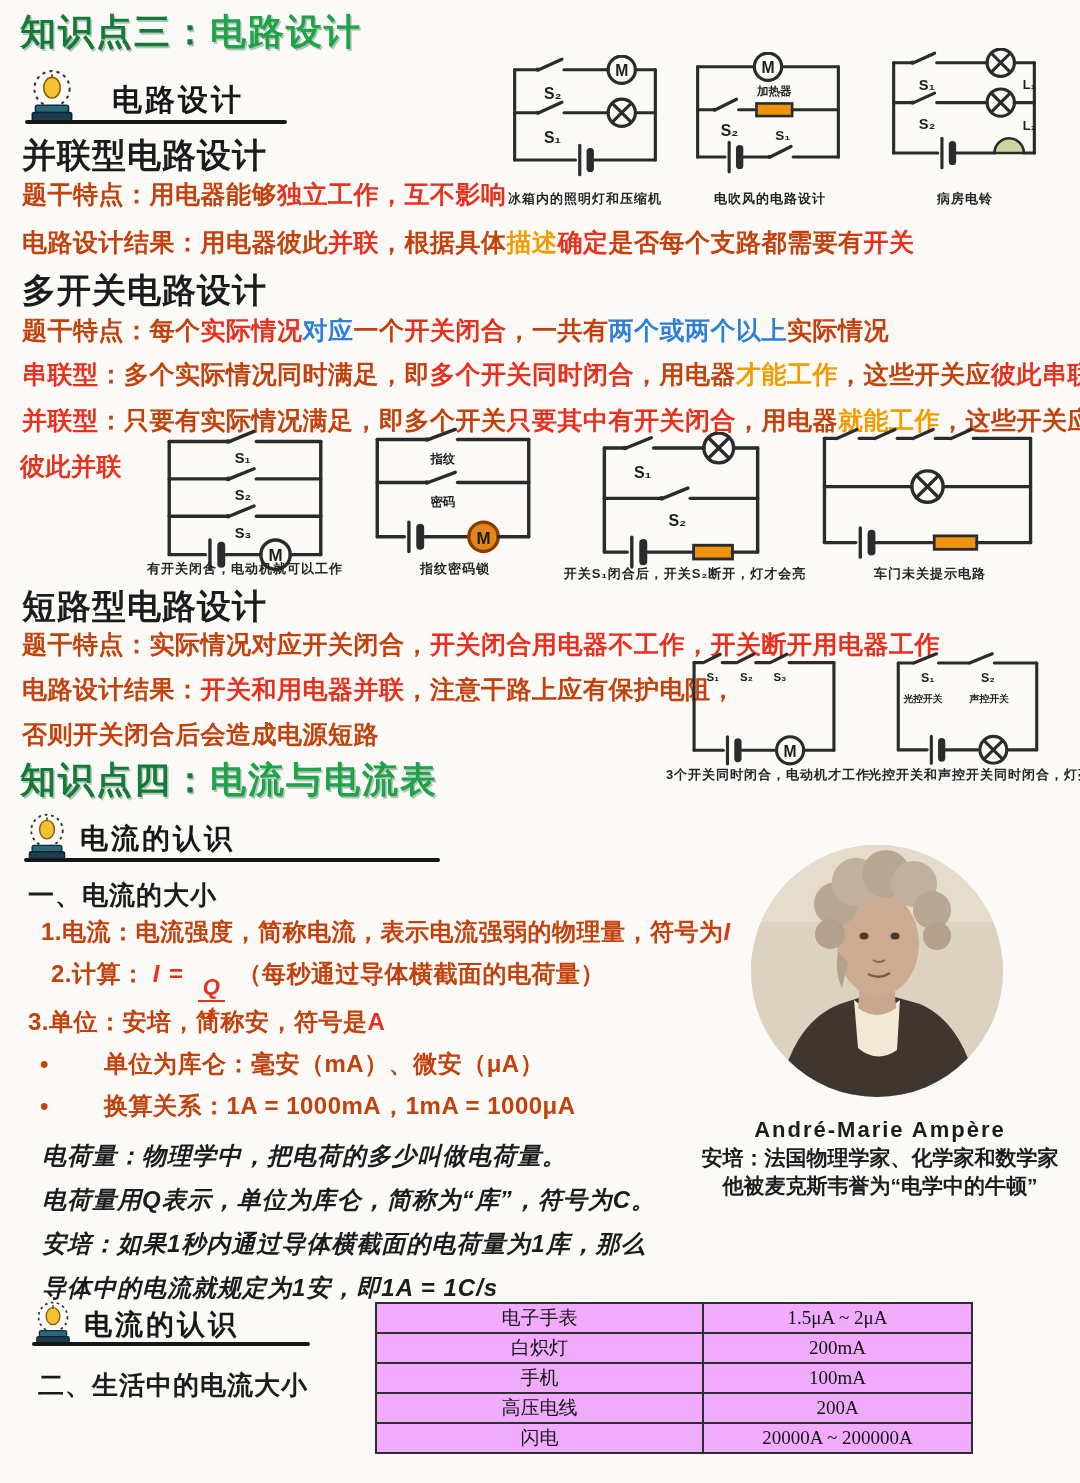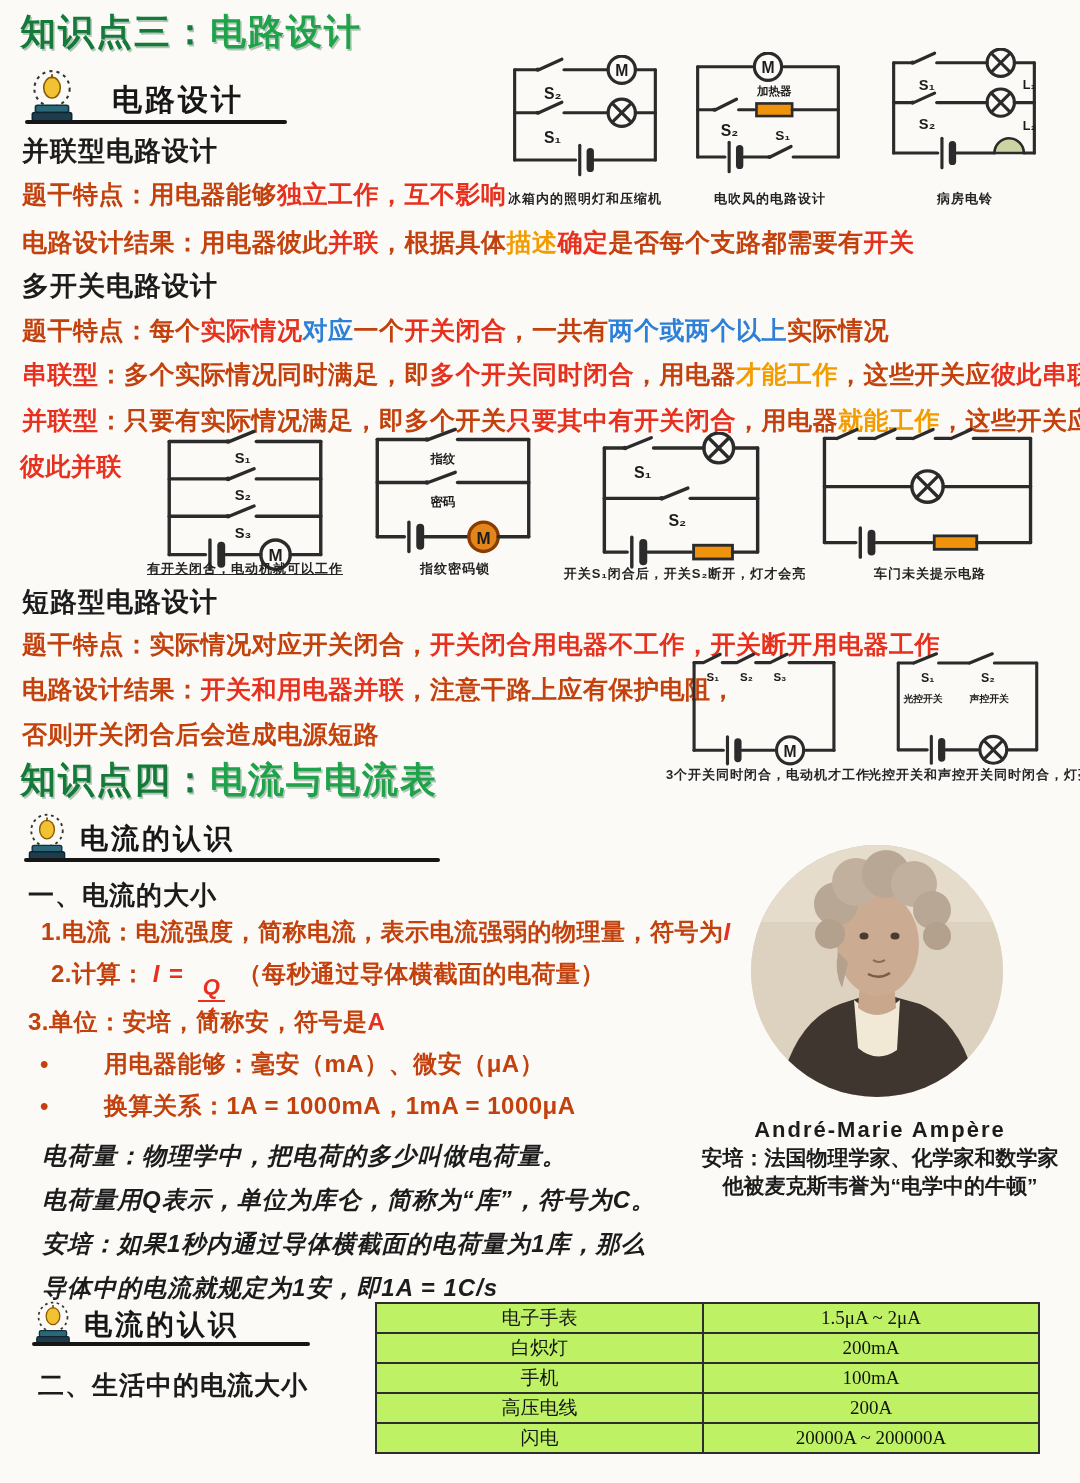--- a/index.html
+++ b/index.html
@@ -4,33 +4,33 @@
 <style>
   html,body{margin:0;padding:0;}
   body{width:1080px;height:1483px;position:relative;background:#fbfaf7;
        font-family:"Liberation Sans",sans-serif;color:#1c1c1c;overflow:hidden;}
   .abs{position:absolute;}
   .title{font-size:36px;font-weight:900;letter-spacing:2px;white-space:nowrap;
          text-shadow:1.5px 1.5px 0 rgba(10,80,35,0.30);}
   .t-g1{color:#15793a}.t-g2{color:#1fa24a}
   .badge-title{font-size:30px;font-weight:800;letter-spacing:3px;color:#171717;white-space:nowrap;}
   .underline{height:4px;background:#161616;border-radius:2px;}
-  .subhead{font-size:27px;font-weight:800;letter-spacing:1px;white-space:nowrap;}
+  .subhead{font-size:34px;font-weight:800;letter-spacing:1px;white-space:nowrap;}
   .line{font-size:25px;font-weight:700;letter-spacing:0.5px;white-space:nowrap;}
   .red{color:#e7301e}.orange{color:#f39c00}.blue{color:#2e7fd6}.ink{color:#c2410c}
   .hand{font-size:24px;font-weight:600;font-style:italic;letter-spacing:1px;white-space:nowrap;}
   .hand b{font-weight:800;}
   .cap{font-size:13px;font-weight:600;color:#242424;text-align:center;letter-spacing:1px;white-space:nowrap;}
   .frac{display:inline-flex;flex-direction:column;align-items:center;line-height:1;
         vertical-align:-12px;margin:0 5px;font-size:22px;}
   .frac .fn{border-bottom:2.5px solid #e7301e;padding:0 5px 2px;}
   .frac .fd{padding-top:2px;}
   .fi{font-style:italic;font-weight:800;color:#e7301e;}
   .bullet{display:inline-block;width:64px;padding-left:10px;font-weight:900;}
-  table.cur{border-collapse:collapse;width:665px;background:#bef264;padding-left:24px;}
+  table.cur{border-collapse:collapse;width:598px;background:#f0abfc;padding-left:24px;}
   table.cur td{border:2px solid #2e2e2e;height:28px;text-align:center;
       font-family:"Liberation Serif",serif;font-size:19px;padding:0;color:#141414;}
   .amp-box{text-align:center;line-height:28px;}
   .amp-name{font-size:22px;font-weight:600;letter-spacing:2px;}
   .amp-line{font-size:21px;font-weight:700;}
   svg .w{stroke:#2b2b2b;stroke-width:3;stroke-linecap:round;fill:none;}
   svg .thick{stroke-width:7;}
   svg text{fill:#1c1c1c;font-weight:700;font-family:"Liberation Sans",sans-serif;}
   svg .hw{font-weight:600;}
 </style>
@@ -176,21 +176,21 @@
   <line class="w" x1="44" y1="99" x2="44" y2="125"></line>
     <line class="w thick" x1="54" y1="104" x2="54" y2="120"></line>
   <line class="w" x1="58" y1="112" x2="89" y2="112"></line>
   <circle cx="102" cy="112" r="13" fill="#f7ecbd" class="w"></circle>
   <text x="102" y="118" text-anchor="middle" font-size="15">M</text>
   <line class="w" x1="115" y1="112" x2="142" y2="112"></line>
   <text x="66" y="31" font-size="13">S₁</text>
   <text x="66" y="64" font-size="13">S₂</text>
   <text x="66" y="97" font-size="13">S₃</text>
 </svg>
-<div class="abs cap" style="left:130px;top:560px;width:230px;text-decoration:underline;">有开关闭合，电动机就可以工作</div>
+<div class="abs cap" style="left:130px;top:560px;width:230px;">有开关闭合，电动机就可以工作</div>
 
 <svg class="abs" style="left:368px;top:426px;" width="170" height="130" viewBox="0 0 150 115">
   <line class="w" x1="8" y1="12" x2="52" y2="12"></line>
     <circle cx="52" cy="12" r="2" fill="#2b2b2b"></circle>
   <line class="w" x1="53" y1="12" x2="77" y2="3"></line>
     <line class="w" x1="79" y1="12" x2="142" y2="12"></line>
   <line class="w" x1="8" y1="50" x2="52" y2="50"></line>
     <circle cx="52" cy="50" r="2" fill="#2b2b2b"></circle>
   <line class="w" x1="53" y1="50" x2="77" y2="41"></line>
     <line class="w" x1="79" y1="50" x2="142" y2="50"></line>
@@ -344,21 +344,21 @@
       <span class="fd fi">t</span>
     </span>
   <span class="ink">（每秒通过导体横截面的电荷量）</span>
 </div>
 
 <div class="abs line" style="left:28px;top:1006px;font-size:24px;">
   <span class="ink" style="font-weight:800;">3.单位：</span><span class="ink">安培，简称安，符号是</span><span class="red" style="font-weight:800;">A</span>
 </div>
 
 <div class="abs line" style="left:30px;top:1048px;font-size:24px;">
-  <span class="bullet ink">•</span><span class="ink">用电器能够：毫安（mA）、微安（μA）</span>
+  <span class="bullet ink">•</span><span class="ink">单位为库仑：毫安（mA）、微安（μA）</span>
 </div>
 <div class="abs line" style="left:30px;top:1090px;font-size:24px;">
   <span class="bullet ink">•</span><span class="ink">换算关系：1A = 1000mA，1mA = 1000μA</span>
 </div>
 
 <div class="abs hand" style="left:42px;top:1140px;">
   <b>电荷量：</b><span>物理学中，把电荷的多少叫做电荷量。</span>
 </div>
 <div class="abs hand" style="left:42px;top:1184px;">电荷量用Q表示，单位为库仑，简称为“库”，符号为C。</div>
 <div class="abs hand" style="left:42px;top:1228px;">

